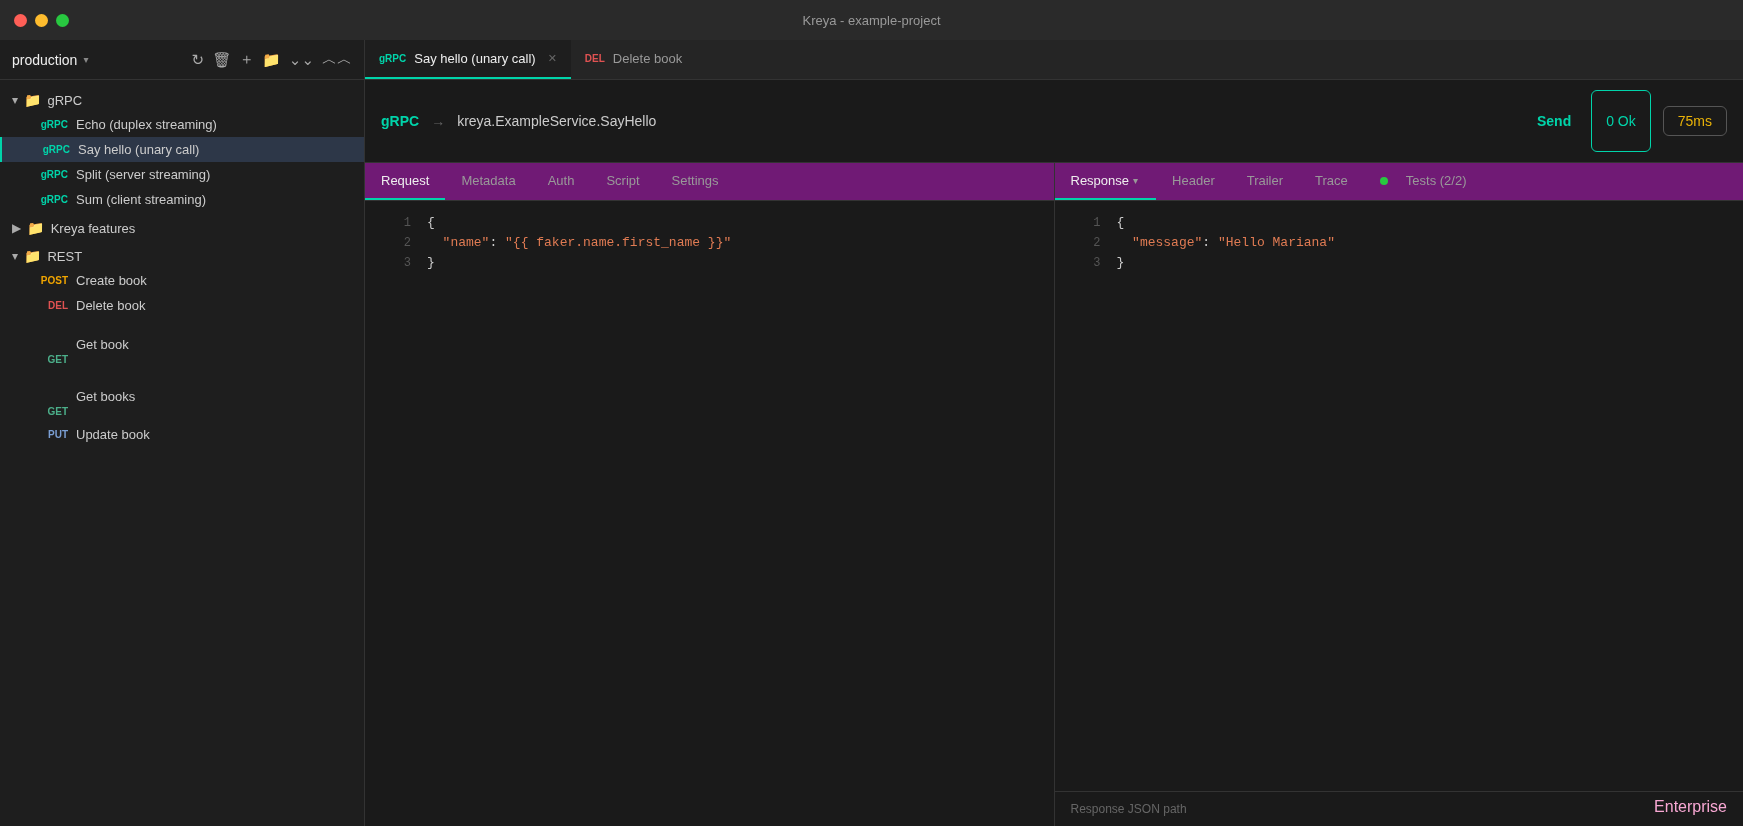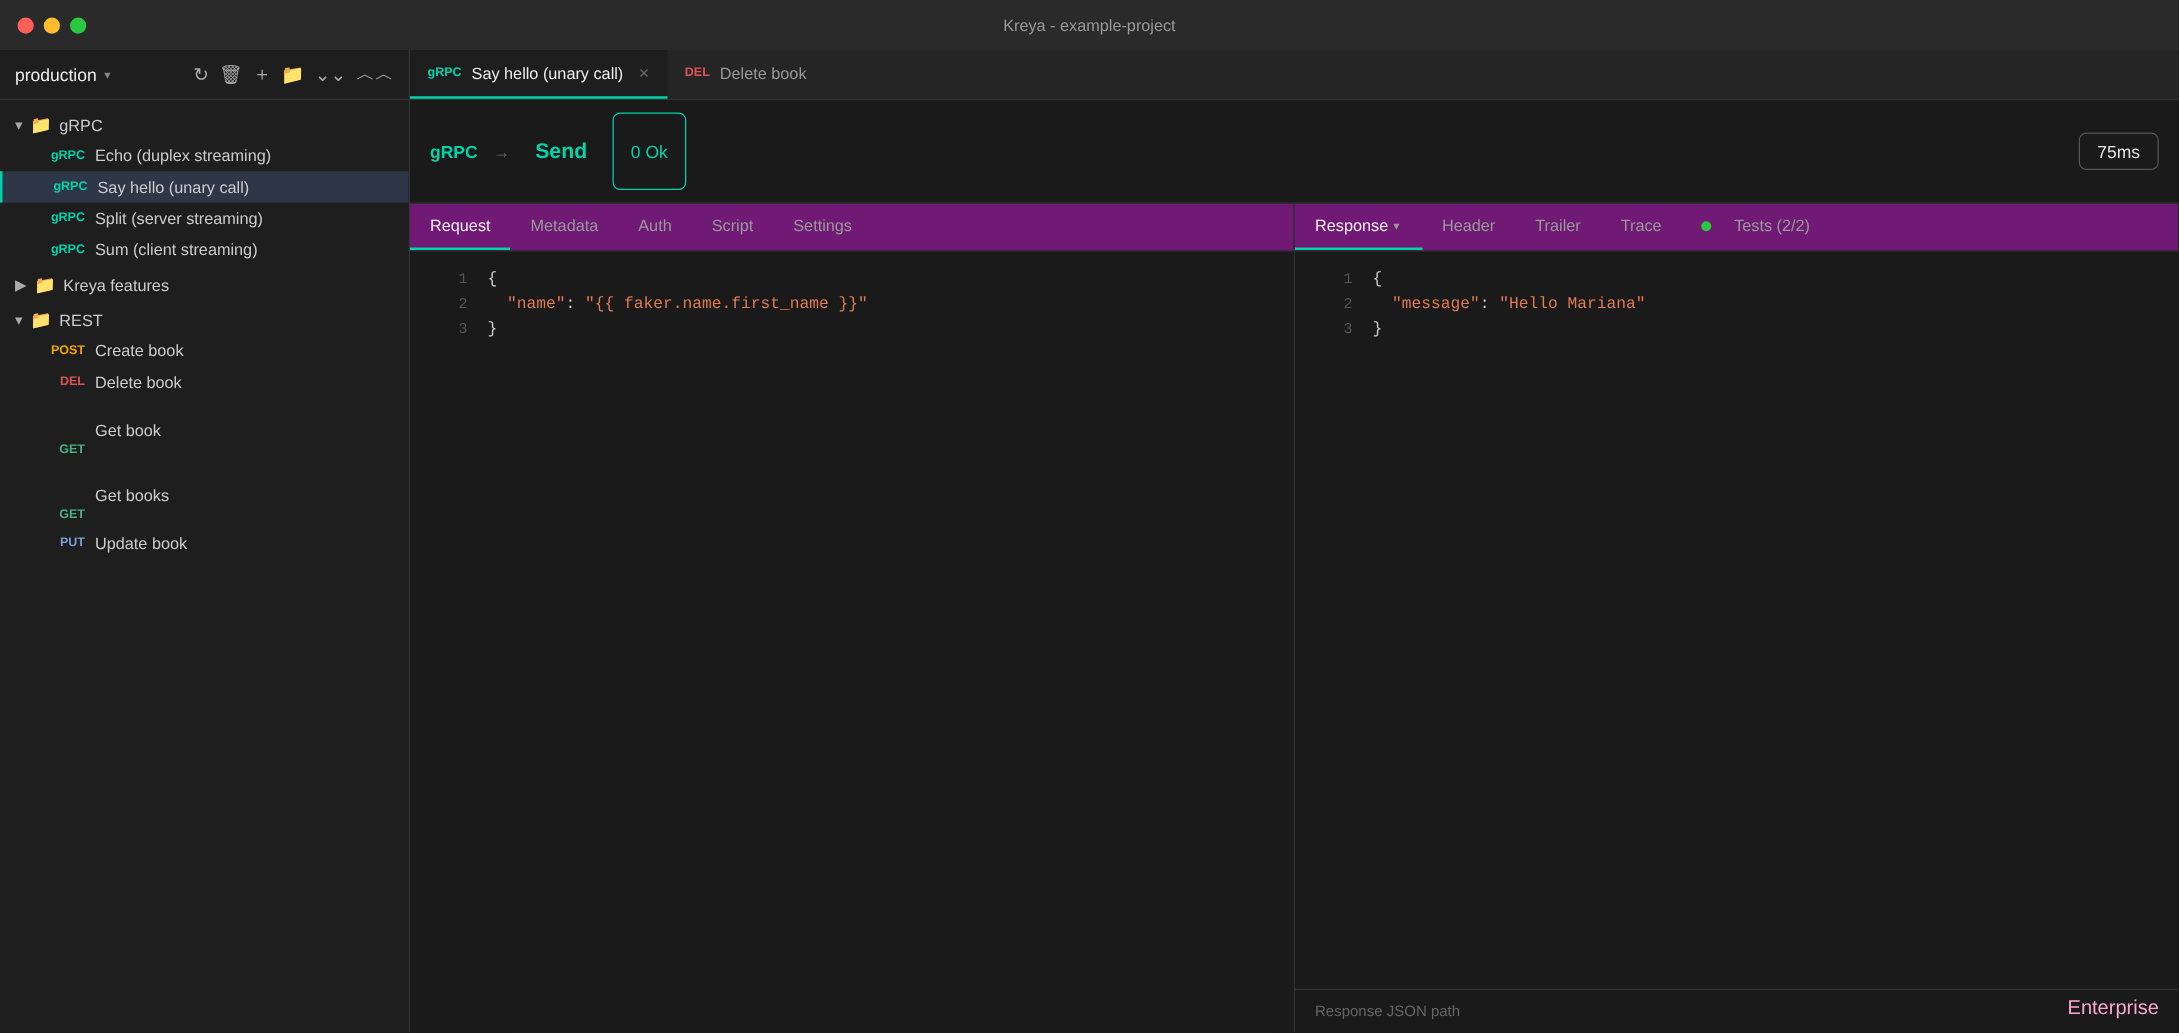--- a/index.html
+++ b/index.html
@@ -48,21 +48,21 @@
 
     
     .app-body {
       display: flex;
       flex: 1;
       overflow: hidden;
     }
 
     
     .sidebar {
-      width: 328px;
+      width: 365px;
       background: #1e1e1e;
       display: flex;
       flex-direction: column;
       flex-shrink: 0;
       border-right: 1px solid #333;
     }
 
     .sidebar-header {
       padding: 10px 12px;
       display: flex;
@@ -195,36 +195,36 @@
       font-weight: 600;
     }
     .arrow { color: #666; font-size: 14px; }
     .request-url {
       flex: 1;
       color: #ccc;
       font-size: 14px;
     }
     .send-btn {
       color: #00d4aa;
-      font-size: 17px;
+      font-size: 14px;
       font-weight: 600;
       cursor: pointer;
       padding: 4px 8px;
     }
     .status-badge {
       border: 1.5px solid #00d4aa;
       color: #00d4aa;
       padding: 22px 14px;
       border-radius: 6px;
       font-size: 14px;
       font-weight: 500;
     }
     .time-badge {
       border: 1.5px solid #555;
-      color: #e5e5e5;
+      color: #eab308;
       padding: 6px 14px;
       border-radius: 6px;
       font-size: 14px;
       margin-left: auto;
     }
 
     
     .panels {
       display: flex;
       flex: 1;
@@ -433,20 +433,21 @@
       </div>
       <div class="tab">
         <span class="tab-method method-del">DEL</span>
         <span>Delete book</span>
       </div>
     </div>
 
     <div class="request-bar">
       <span class="request-method">gRPC</span>
       <span class="arrow">→</span>
+      <span class="request-url">kreya.ExampleService.SayHello</span>
       <span class="send-btn">Send</span>
       <div class="status-badge">0 Ok</div>
       <div class="time-badge">75ms</div>
     </div>
 
     <div class="panels">
 
       <div class="panel">
         <div class="panel-tabs">
           <div class="panel-tab active">Request</div>

